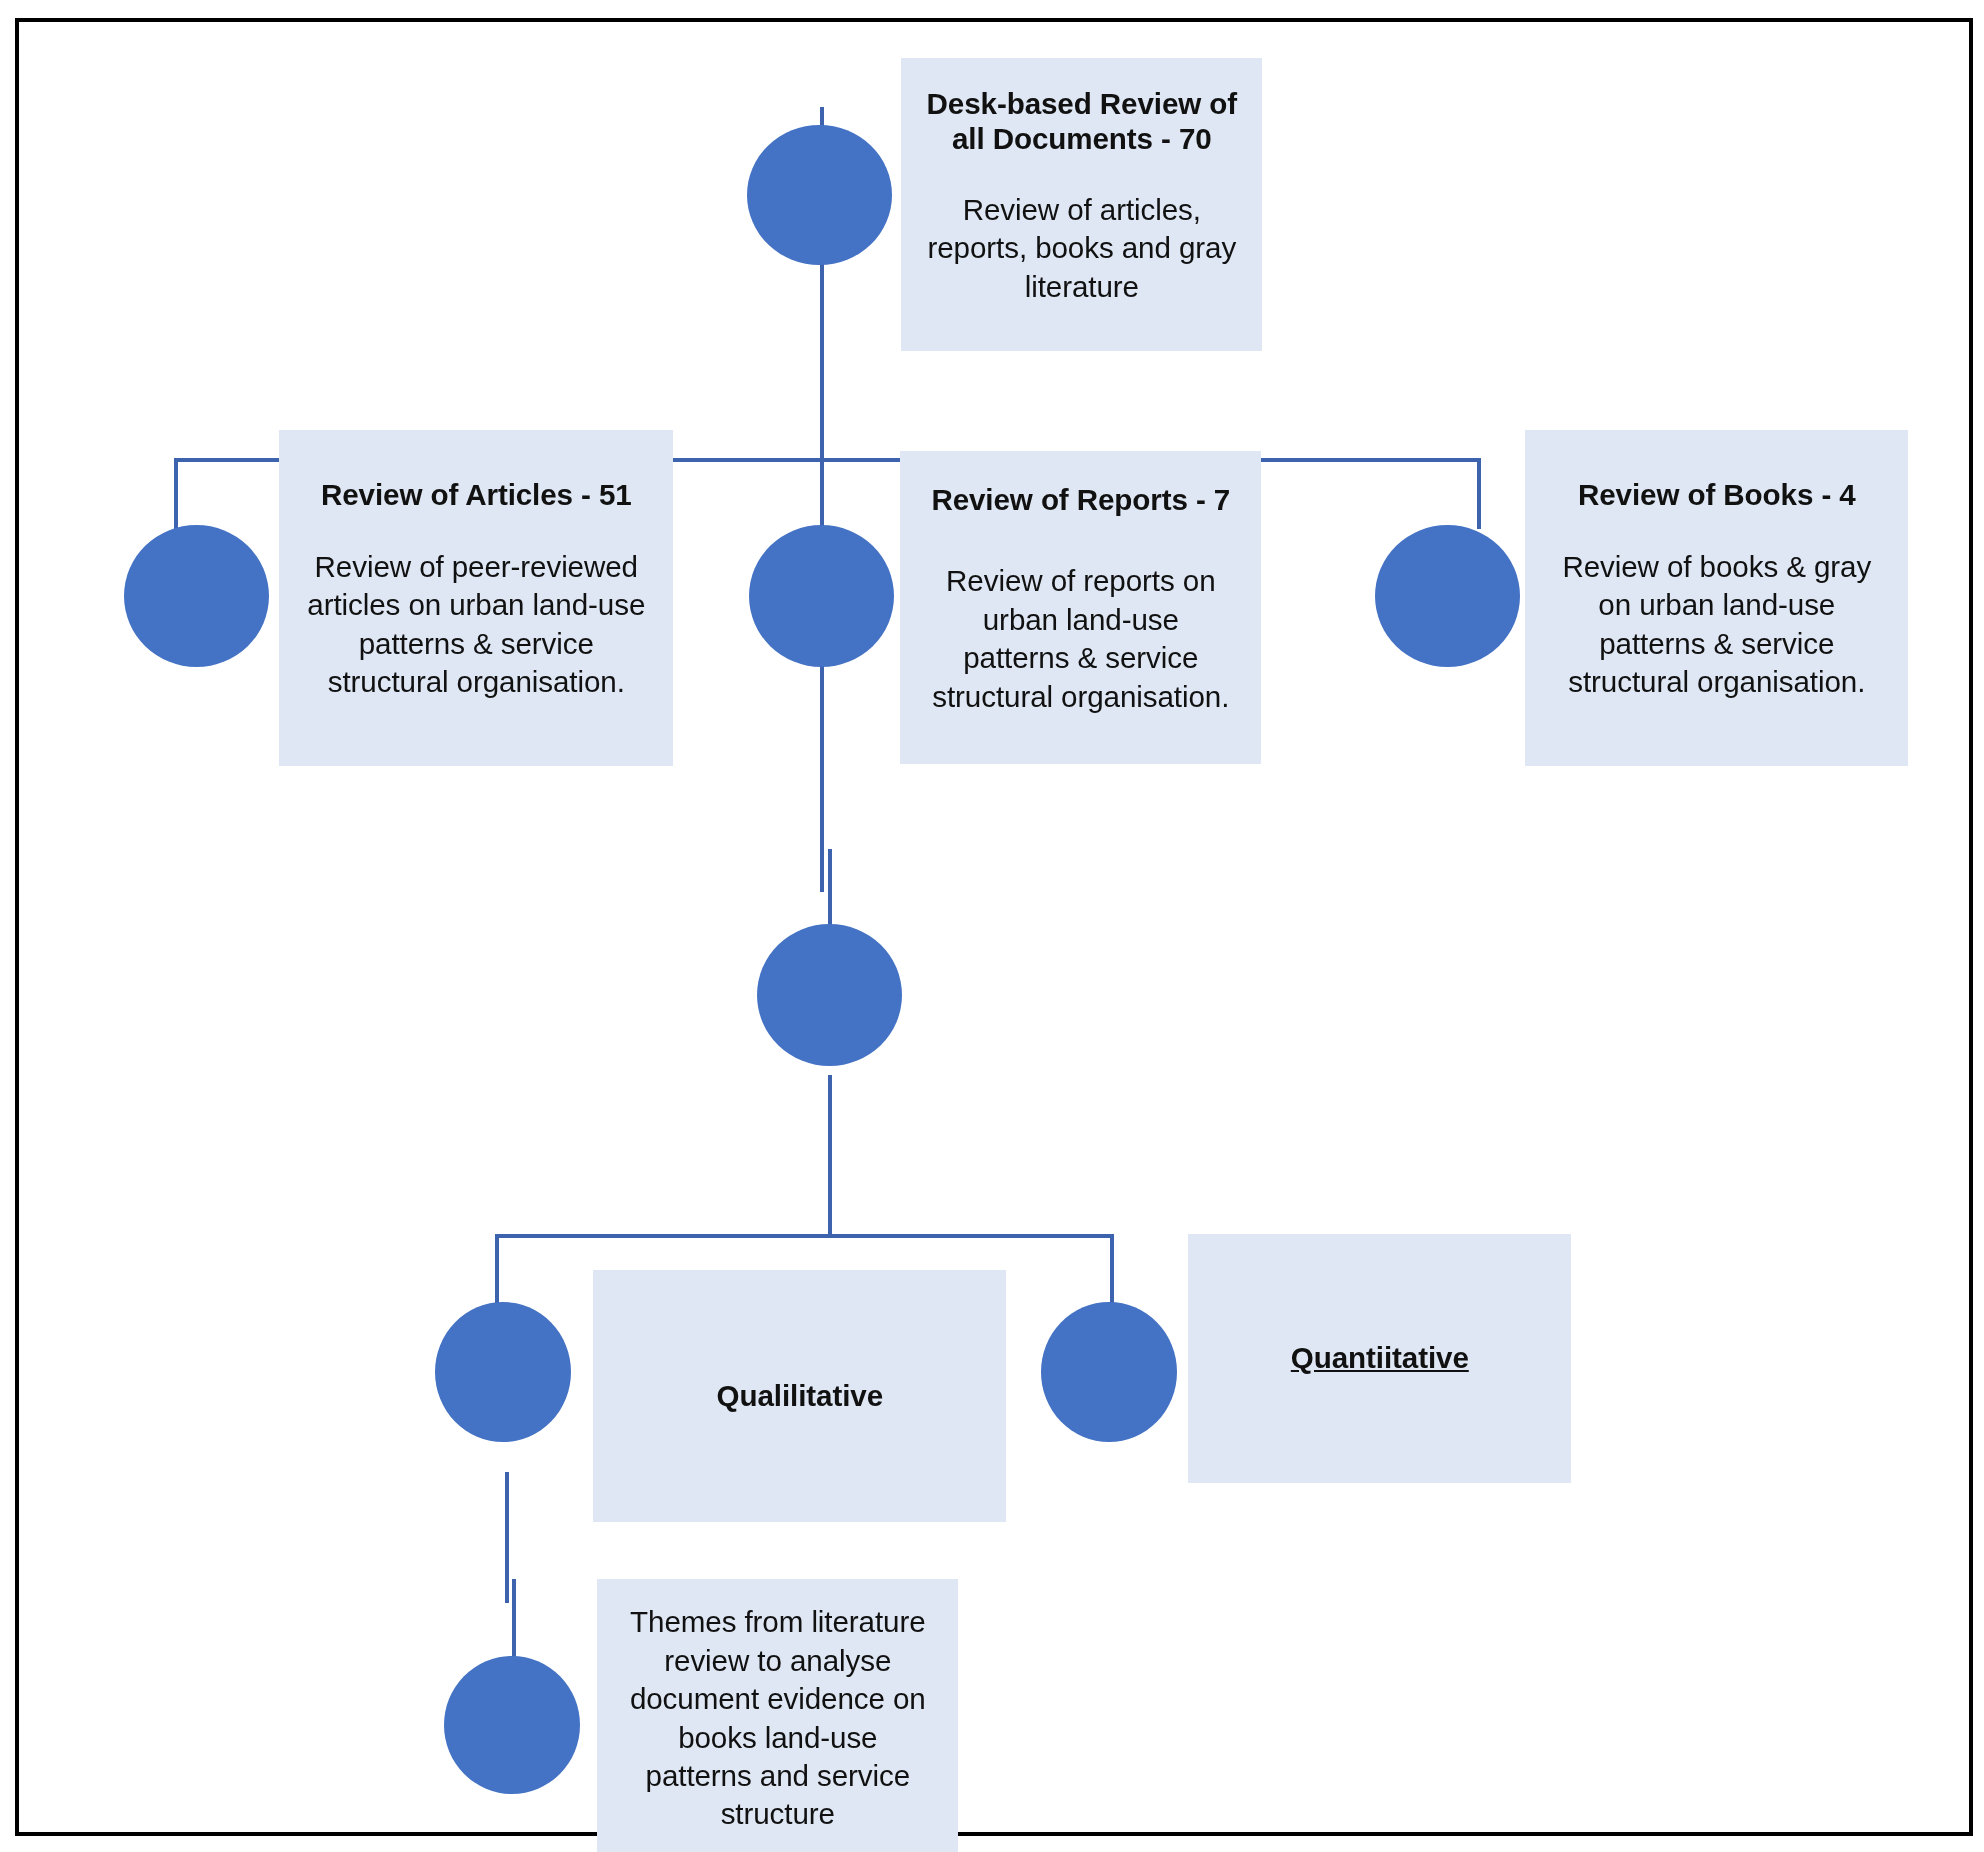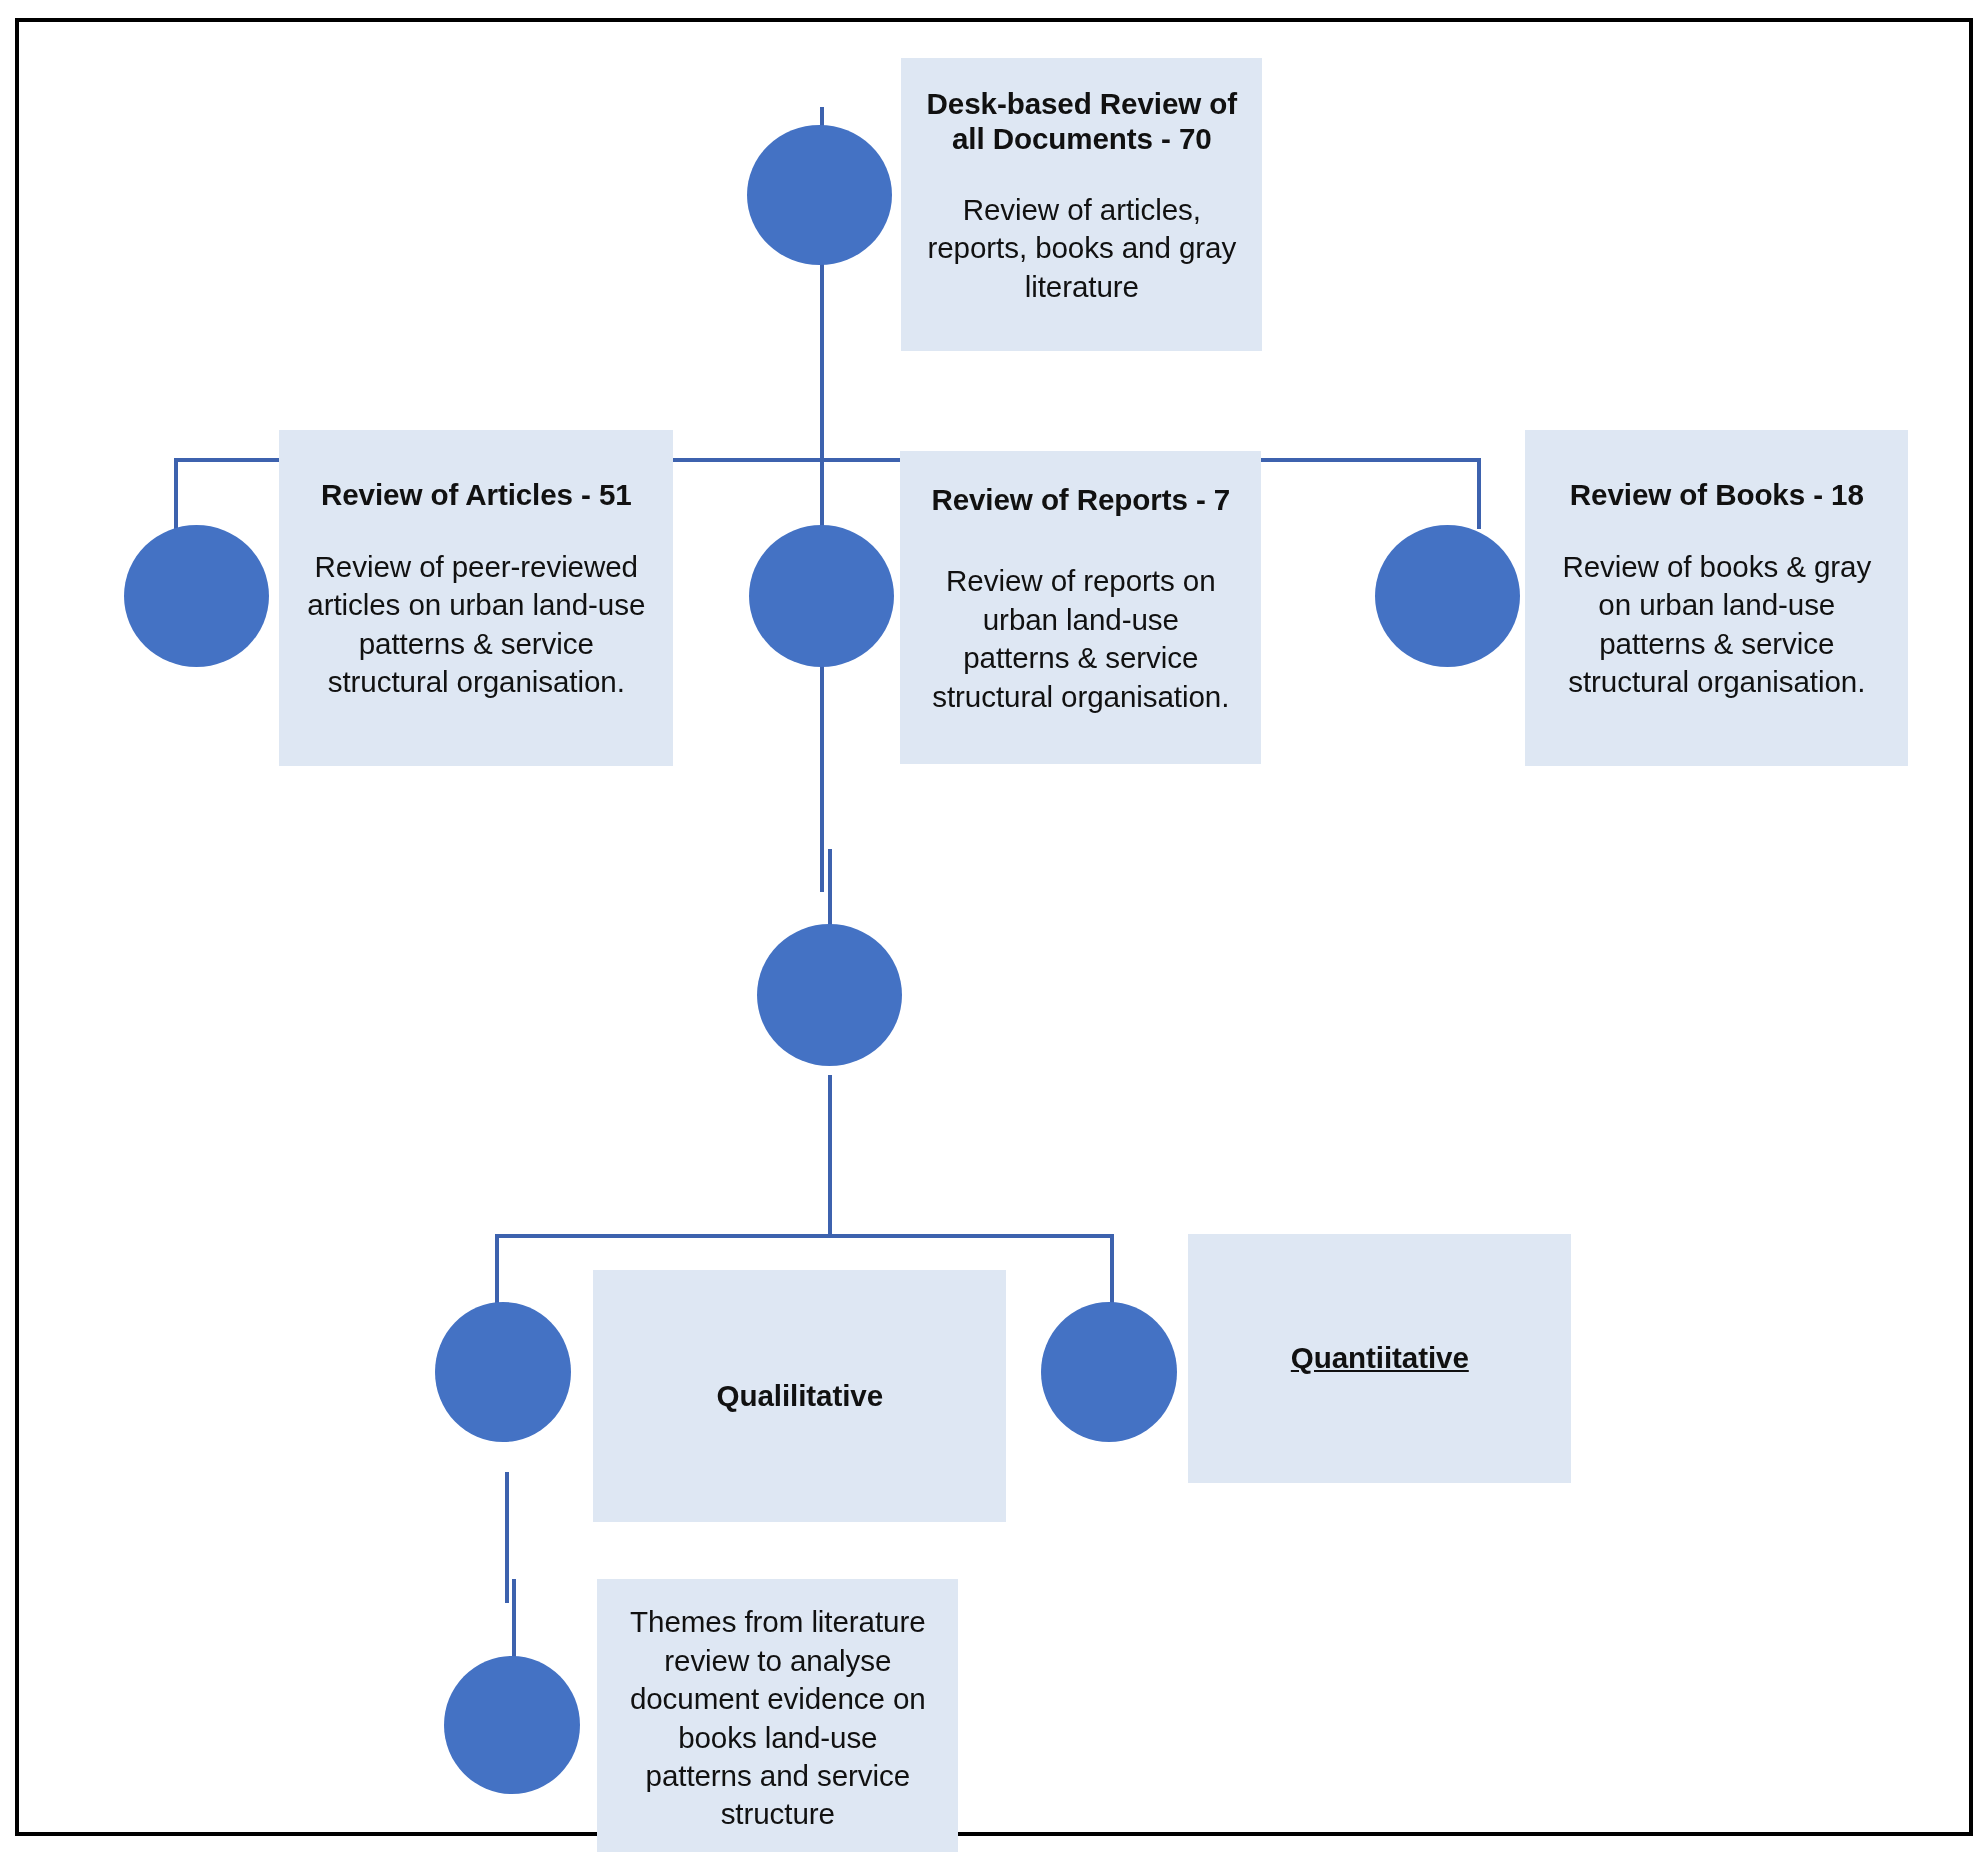--- a/index.html
+++ b/index.html
@@ -123,21 +123,21 @@
       <div class="nb-title">Review of Articles - 51</div>
       <div class="nb-body">Review of peer-reviewed articles on urban land-use patterns &amp; service structural organisation.</div>
     </div>
 
     <div class="node-box" style="left:881px; top:429px; width:361px; height:313px;gap:10px;">
       <div class="nb-title">Review of Reports - 7</div>
       <div class="nb-body">Review of reports on urban land-use patterns &amp; service structural organisation.</div>
     </div>
 
     <div class="node-box" style="left:1506px; top:408px; width:383px; height:336px;">
-      <div class="nb-title">Review of Books - 18</div>
+      <div class="nb-title">Review of Books - 4</div>
       <div class="nb-body">Review of books &amp; gray on urban land-use patterns &amp; service structural organisation.</div>
     </div>
 
 
     <div class="node-box centered-only" style="left:574px; top:1212px; width:413px; height:252px;margin-top:36px;">
       <div class="nb-title">Qualilitative</div>
     </div>
 
     <div class="node-box centered-only" style="left:1169px; top:1212px; width:383px; height:249px;text-decoration:underline;">
       <div class="nb-title">Quantiitative</div>

